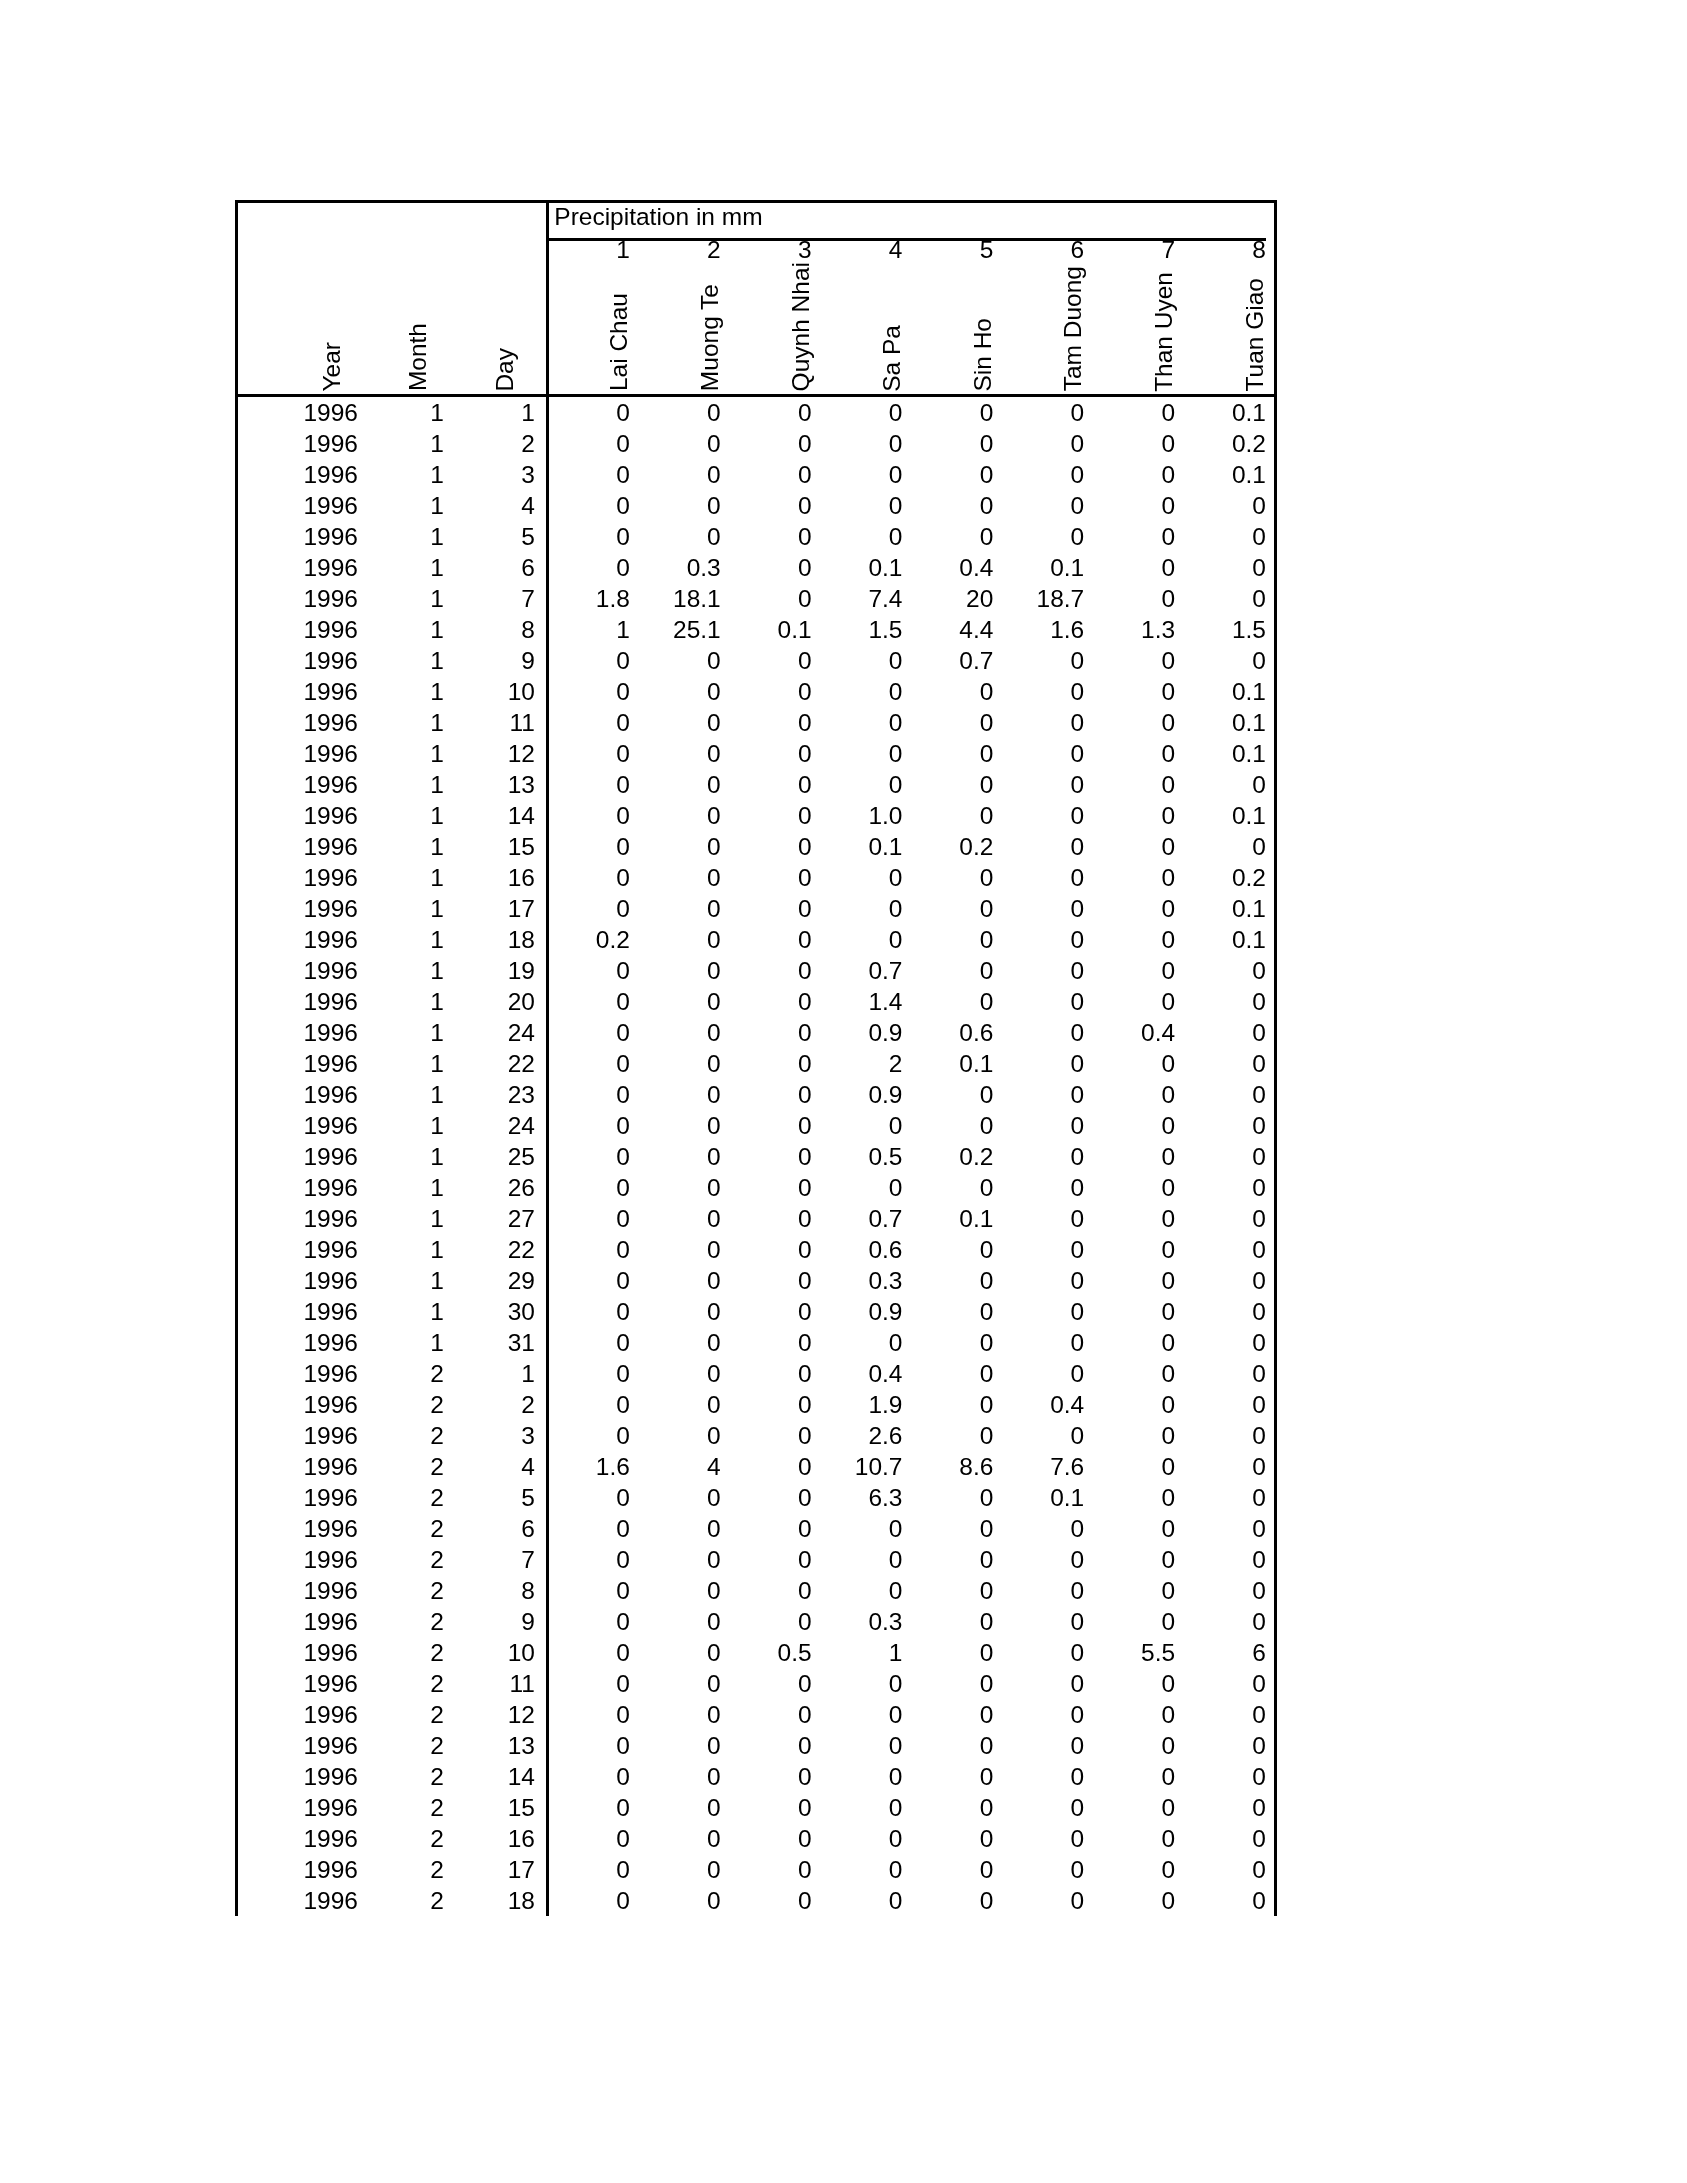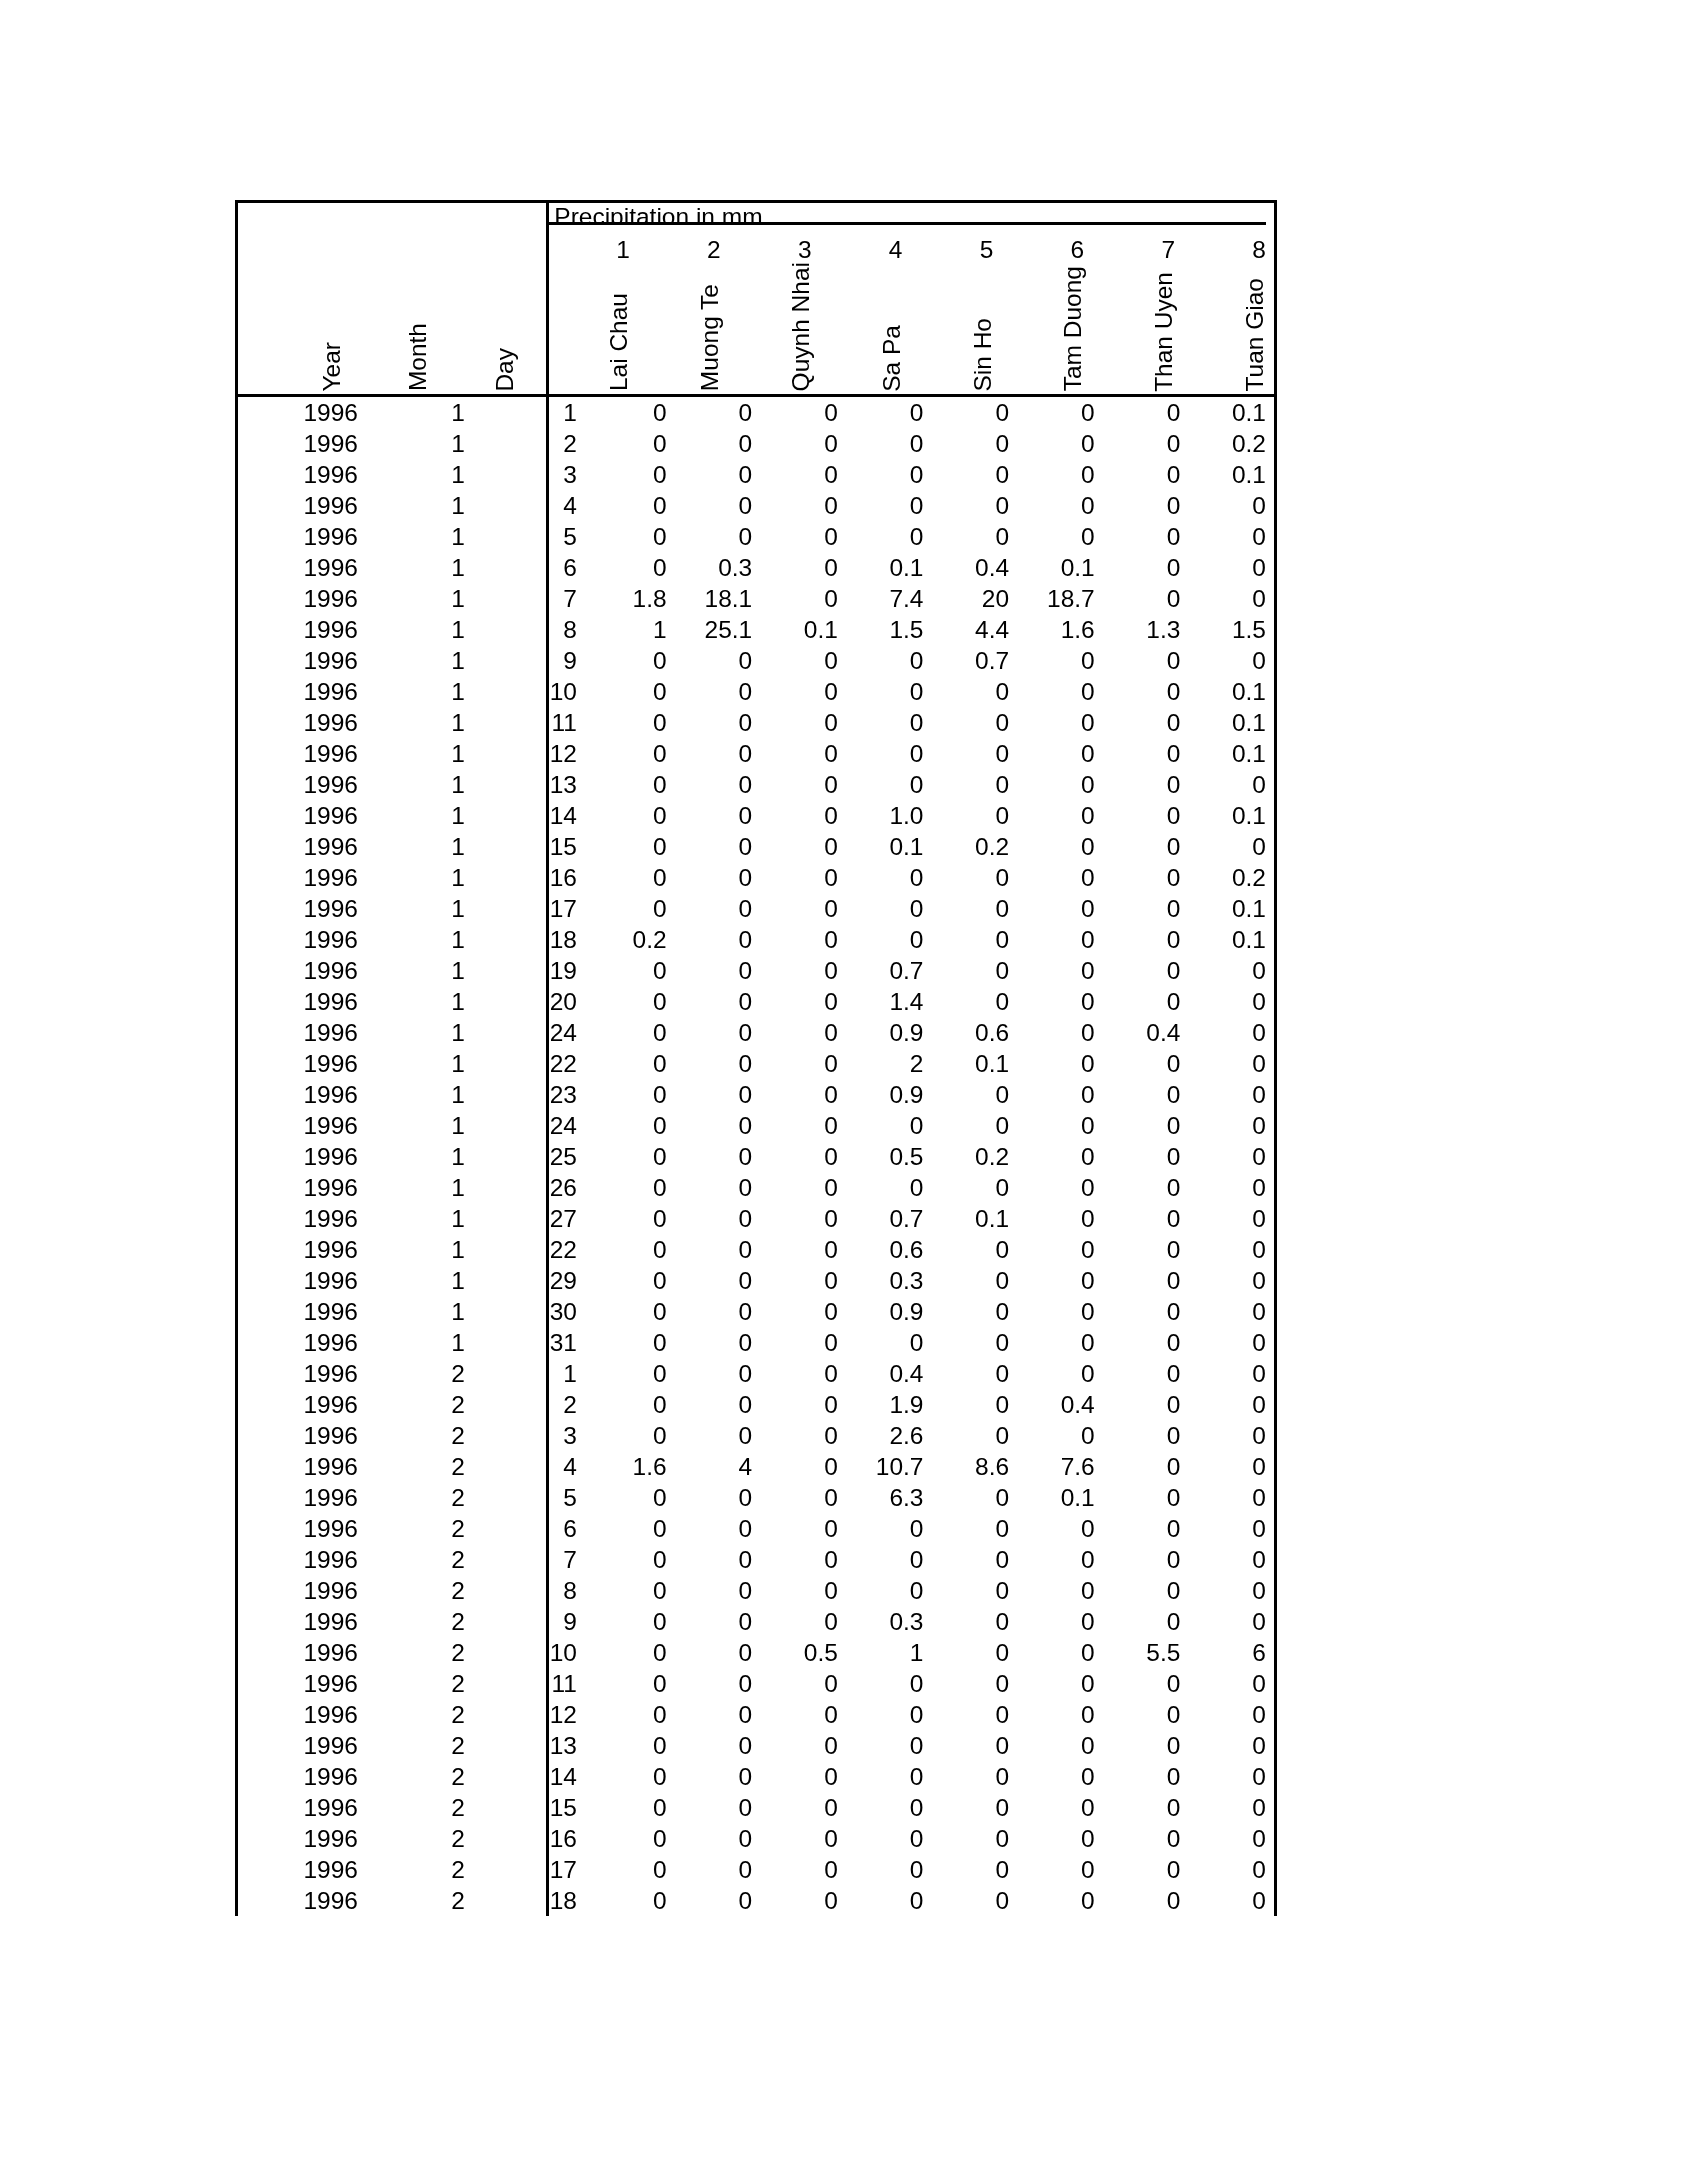--- a/index.html
+++ b/index.html
@@ -36,21 +36,21 @@
   .thead {
     position: relative;
     height: 194px;
     border-bottom: 3.3px solid #000;
   }
   .precip-cell {
     position: absolute;
     left: 311px;
     right: 8px;
     top: 0;
-    height: 22px;
+    height: 38px;
     border-bottom: 3.3px solid #000;
     font-size: 24.5px;
     line-height: 28px;
     padding-left: 5.3px;
     white-space: nowrap;
     overflow: hidden;
   }
   .hcols {
     position: absolute;
     left: 0;
@@ -76,21 +76,21 @@
   .rot-ymd { right: 29px; }
   .rot-sta { right: 5.3px; }
   .sta-num {
     position: absolute;
     top: 2.6px;
     right: 8px;
     font-size: 24.5px;
     line-height: 26.5px;
   }
   .tbody { position: relative; }
-  .row { display: flex; height: 31px; line-height: 31px; font-size: 24.5px; gap: 21px; }
+  .row { display: flex; height: 31px; line-height: 31px; font-size: 24.5px; }
   .cell { text-align: right; white-space: nowrap; overflow: hidden; }
   .c-year  { width: 136px; padding-right: 16px; }
   .c-month { width: 86px; padding-right: 16px; }
   .c-day   { width: 87px; padding-right: 12px; }
   .c-data  { flex: 1; padding-right: 8px; }
 </style>
 </head>
 <body>
 
 <div class="page">

